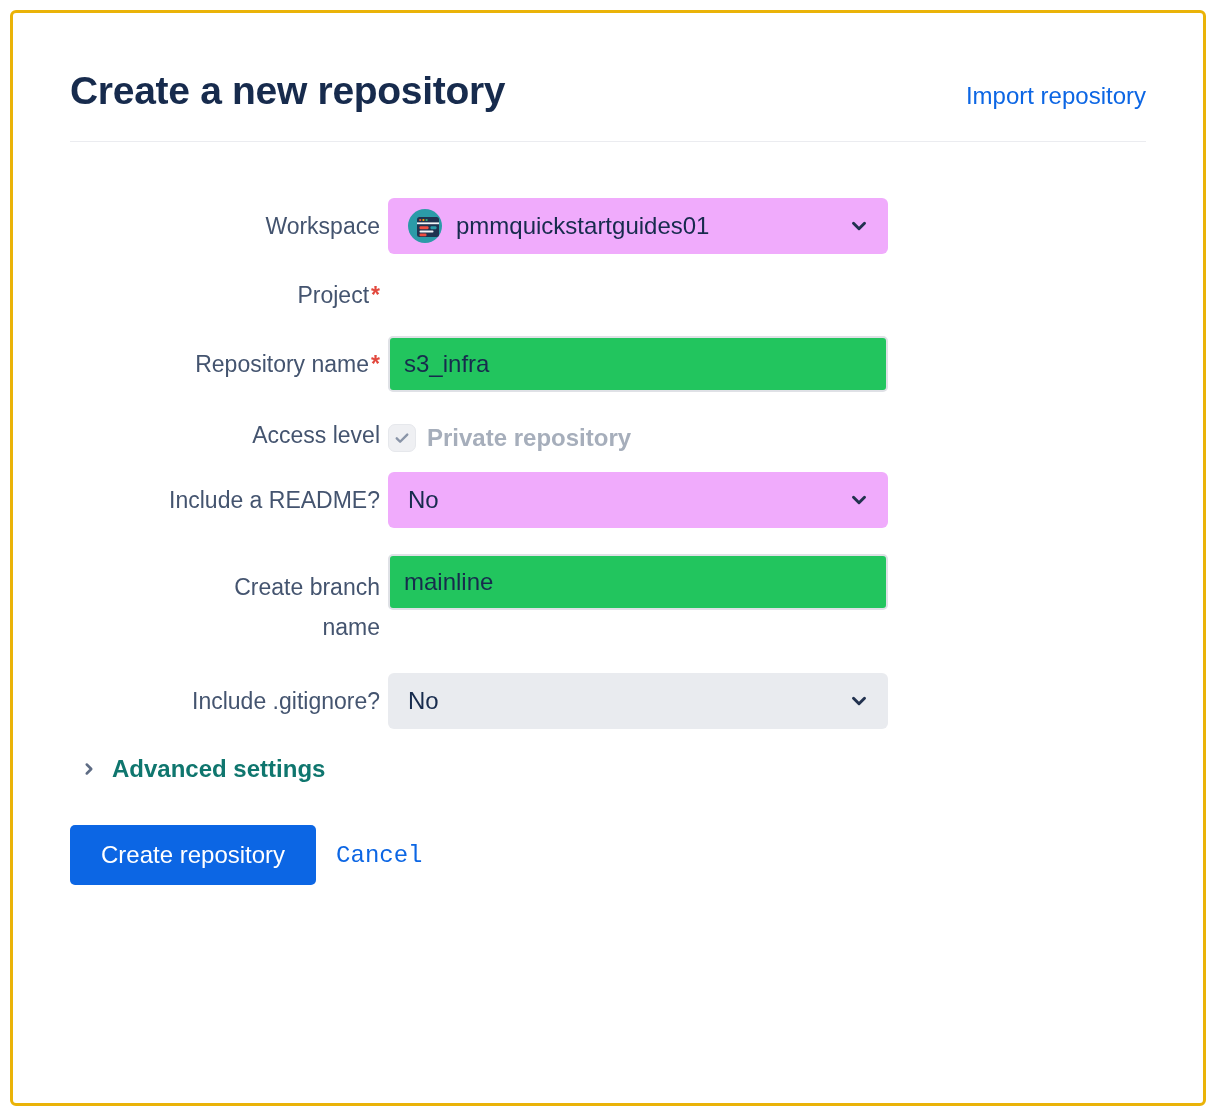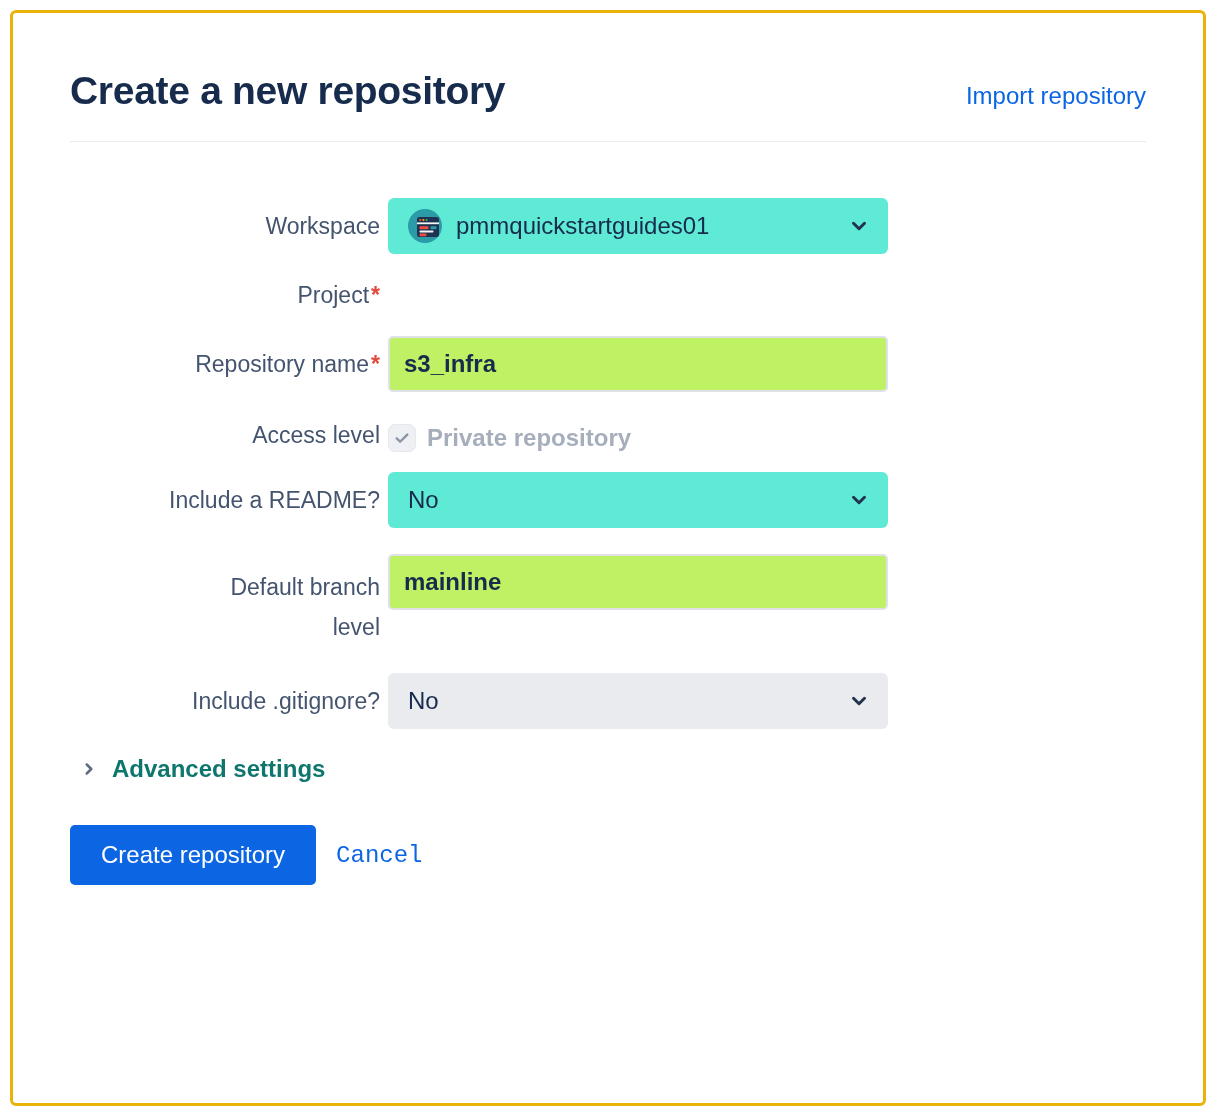--- a/index.html
+++ b/index.html
@@ -16,32 +16,32 @@
 
   form { margin-top:56px; }
   .row { display:grid; grid-template-columns:310px 500px; column-gap:20px; align-items:center; margin-bottom:26px;gap:8px; }
   .row-top { align-items:start; }
   .lbl { text-align:right; font-size:23px; font-weight:500; color:#44546f; line-height:30px; }
   .lbl .req { color:#e2483d; font-weight:700; margin-left:2px; }
   .lbl-pad { padding-top:13px; }
   .lbl-narrow { display:inline-block; max-width:190px; }
 
   .select {
-    height:56px; background:#5eead4; border-radius:6px; display:flex; align-items:center;
+    height:56px; background:#f0abfc; border-radius:6px; display:flex; align-items:center;
     padding:0 18px 0 20px; cursor:pointer;
   }
   .select.darker { background:#e9ebef; }
   .select .value { font-size:24px; color:#172b4d; flex:1 1 auto; }
   .select .with-icon { margin-left:14px; }
   .chev { flex:0 0 auto; display:flex; align-items:center; }
   .lock { flex:0 0 auto; display:flex; align-items:center; margin-right:22px; }
 
   .text-input {
-    width:500px; height:56px; background:#bef264; border:2px solid #dfe1e6; border-radius:5px;
-    font-size:24px; color:#172b4d; padding:8px 14px; font-family:"Liberation Sans", sans-serif; outline:none;font-weight:bold;
+    width:500px; height:56px; background:#22c55e; border:2px solid #dfe1e6; border-radius:5px;
+    font-size:24px; color:#172b4d; padding:8px 14px; font-family:"Liberation Sans", sans-serif; outline:none;
   }
 
   .avatar { width:34px; height:34px; border-radius:50%; flex:0 0 auto; }
   .proj-icon { width:34px; height:34px; border-radius:8px; background:#f1574a; flex:0 0 auto;
     display:flex; align-items:center; justify-content:center; }
 
   .checkbox-line { display:flex; align-items:flex-end; height:34px;font-weight:bold; }
   .checkbox {
     width:28px; height:28px; border-radius:7px; background:#eff0f3; border:1px solid #e6e8ec;
     display:flex; align-items:center; justify-content:center; flex:0 0 auto; cursor:pointer;
@@ -131,21 +131,21 @@
         <span class="value">No</span>
         <span class="chev">
           <svg width="22" height="22" viewBox="0 0 24 24">
               <path d="M6 9l6 6 6-6" stroke="#22324f" stroke-width="3.2" fill="none" stroke-linecap="round" stroke-linejoin="round"></path>
             </svg>
         </span>
       </div>
     </div>
 
     <div class="row row-top">
-      <label class="lbl lbl-pad" style="line-height:40px;"><span class="lbl-narrow">Default branch level</span></label>
+      <label class="lbl lbl-pad" style="line-height:40px;"><span class="lbl-narrow">Create branch name</span></label>
       <input class="text-input" type="text" value="mainline" style="">
     </div>
 
     <div class="row">
       <label class="lbl"><span>Include .gitignore?</span></label>
       <div class="select darker">
         <span class="value">No</span>
         <span class="chev">
           <svg width="22" height="22" viewBox="0 0 24 24">
               <path d="M6 9l6 6 6-6" stroke="#22324f" stroke-width="3.2" fill="none" stroke-linecap="round" stroke-linejoin="round"></path>

